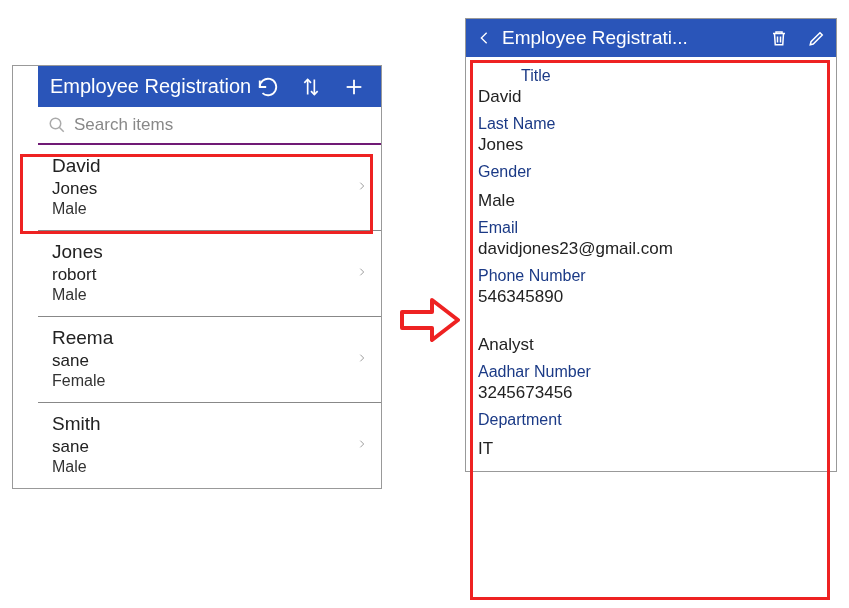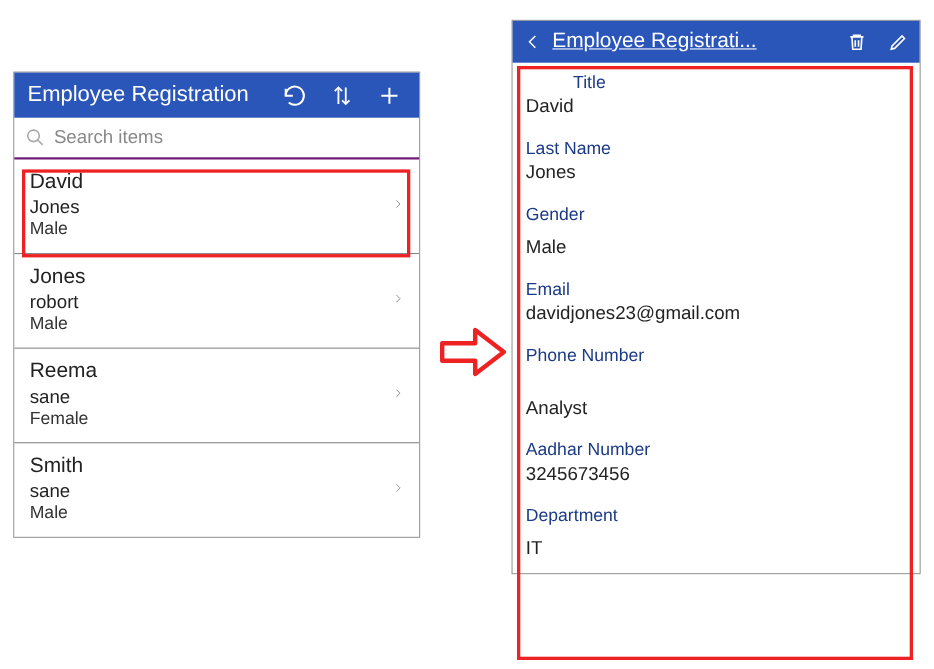--- a/index.html
+++ b/index.html
@@ -9,20 +9,21 @@
       width: 849px;
       height: 608px;
       position: relative;
     }
     .list-panel {
       position: absolute;
       left: 12px;
       top: 65px;
       width: 370px;
       border: 1px solid #999;
+      padding-left: 25px;
     }
     .header-bar {
       background: #2a55b9;
       color: #fff;
       display: flex;
       align-items: center;
       padding: 9px 12px;
       font-size: 20px;
     }
     .header-title { flex: 1; }
@@ -77,24 +78,24 @@
     }
     .detail-panel {
       position: absolute;
       left: 465px;
       top: 18px;
       width: 372px;
       border: 1px solid #999;
     }
     .detail-header { display:flex; align-items:center; background:#2a55b9; color:#fff; padding:8px 10px; font-size:19px;}
     .detail-header .back { margin-right:10px; cursor:pointer;}
-    .detail-header .dtitle { flex:1; white-space:nowrap; overflow:hidden; text-overflow:ellipsis;text-decoration:underline; }
+    .detail-header .dtitle { flex:1; white-space:nowrap; overflow:hidden; text-overflow:ellipsis; }
     .detail-header .actions { display:flex; gap:20px; margin-left:8px;}
     .detail-body { padding: 8px 12px 10px 12px; font-size:17px; color:#222; position:relative; }
-    .field-label { color:#1b3a86; font-size:16px; margin-top:20px; }
+    .field-label { color:#1b3a86; font-size:16px; margin-top:8px; }
     .field-label:first-child { margin-top:2px;margin-left:43px;}
     .field-value { color:#222; font-size:17px; margin-top:2px; margin-bottom:2px;}
     .highlight-detail {
       left: 470px; top: 60px; width: 360px; height: 540px;
     }
   </style>
 </head>
 <body>
 
 <div class="list-panel">
@@ -211,20 +212,21 @@
   <div class="detail-body">
     <div class="field-label">Title</div>
     <div class="field-value">David</div>
     <div class="field-label">Last Name</div>
     <div class="field-value">Jones</div>
     <div class="field-label">Gender</div>
     <div class="field-value" style="margin-top:10px">Male</div>
     <div class="field-label">Email</div>
     <div class="field-value">davidjones23@gmail.com</div>
     <div class="field-label">Phone Number</div>
+    <div class="field-value">546345890</div>
     <div class="field-value" style="margin-top:28px">Analyst</div>
     <div class="field-label">Aadhar Number</div>
     <div class="field-value">3245673456</div>
     <div class="field-label">Department</div>
     <div class="field-value" style="margin-top:10px">IT</div>
   </div>
 </div>
 
 <div class="highlight-box highlight-detail"></div>
 

